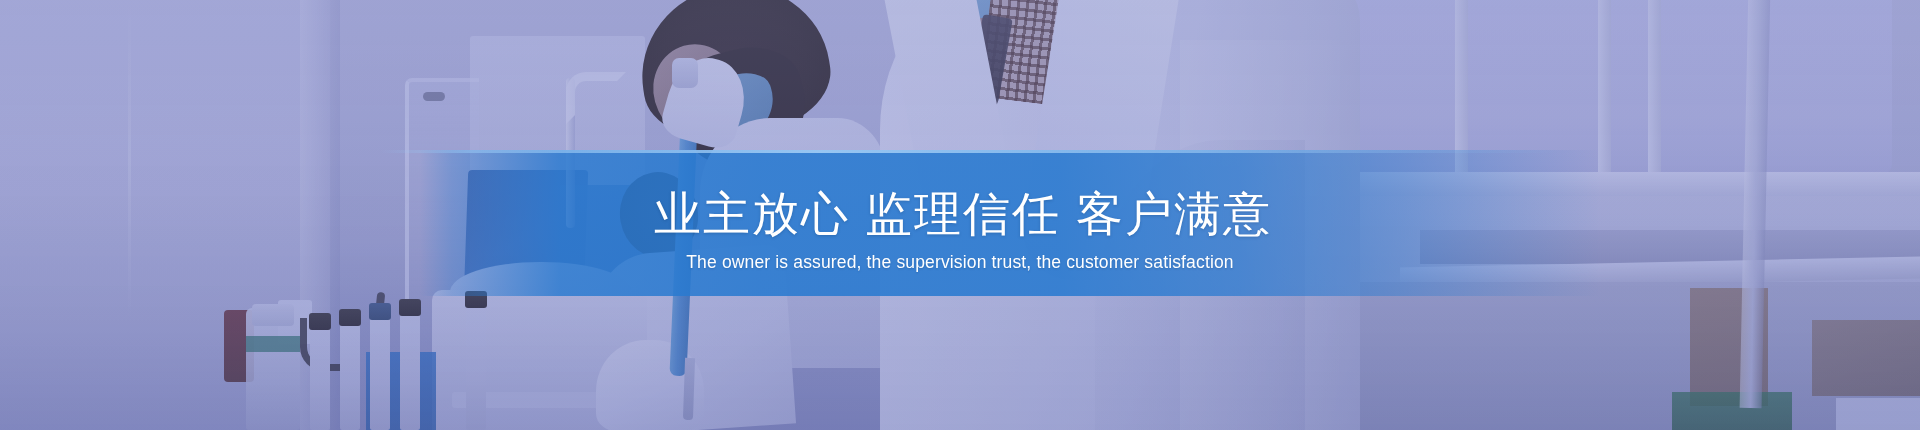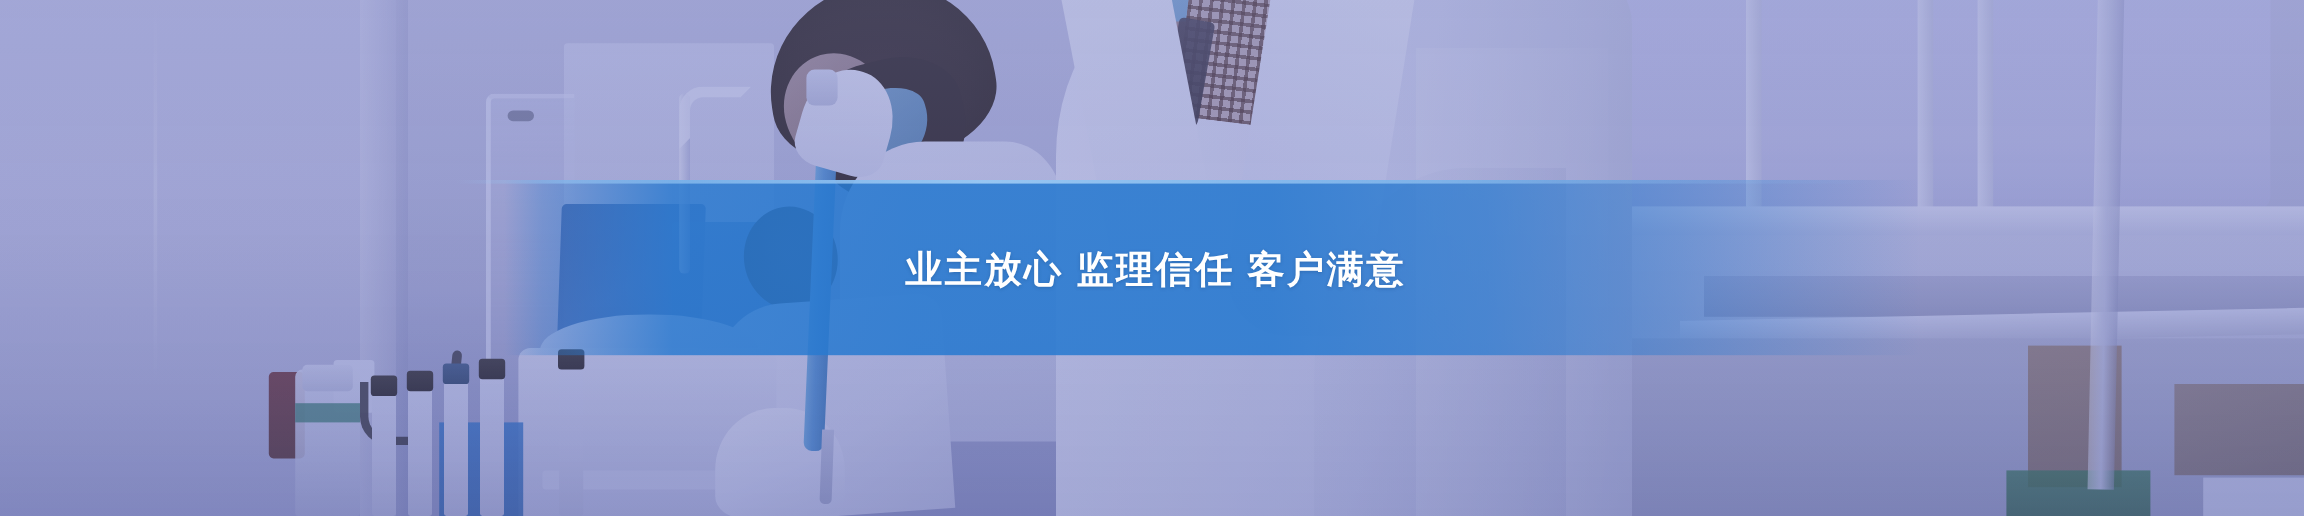--- a/index.html
+++ b/index.html
@@ -553,23 +553,23 @@
     top: 150px;
     width: 1920px;
     height: 146px;
     display: flex;
     flex-direction: column;
     align-items: center;
     justify-content: center;
   }
   .headline {
     color: #ffffff;
-    font-size: 31px;
+    font-size: 47px;
     line-height: 1.08;
-    font-weight: 700;
+    font-weight: 400;
     letter-spacing: 2px;
     white-space: nowrap;
     text-shadow: 0 1px 3px rgba(20,60,110,0.30);
     margin: 16px 0 12px 0;
     padding-left: 6px;
   }
   .subline {
     color: #ffffff;
     font-size: 17.5px;
     line-height: 1.2;
@@ -670,15 +670,16 @@
 
     <div class="tint"></div>
     <div class="tint-2"></div>
   </div>
 
   <div class="band"></div>
   <div class="band-topline"></div>
 
   <div class="text-wrap">
     <div class="headline">业主放心 监理信任  客户满意</div>
+    <div class="subline">The owner is assured, the supervision trust, the customer satisfaction</div>
   </div>
 
 </div>
 
 </body></html>

